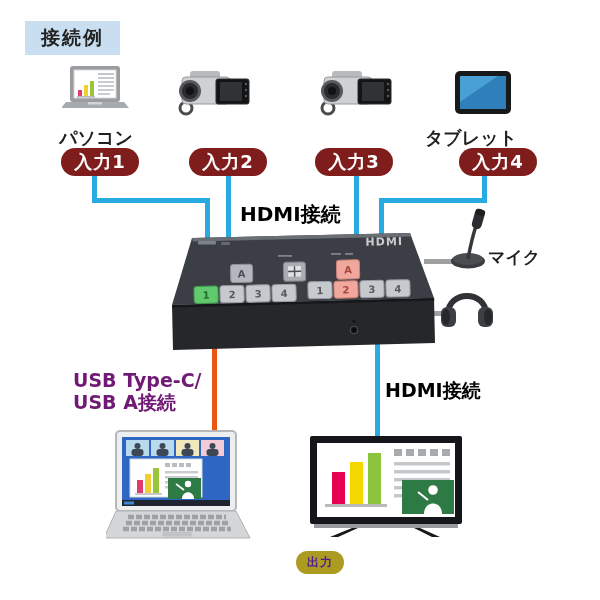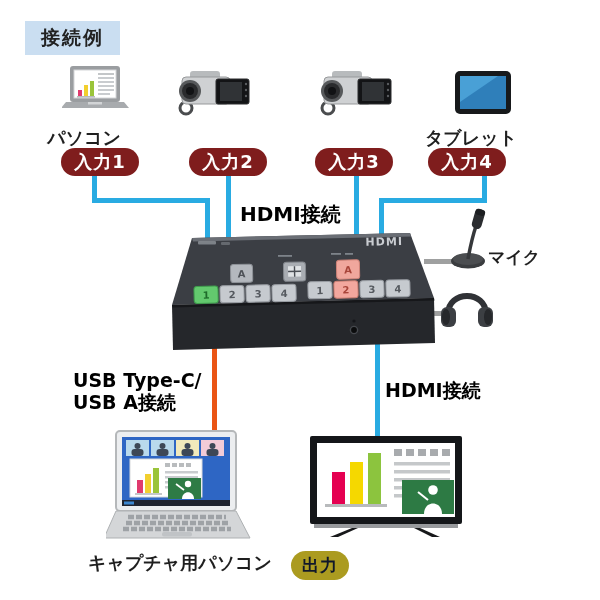--- a/index.html
+++ b/index.html
@@ -5,28 +5,28 @@
   html,body{margin:0;padding:0;background:#fff;}
   .canvas{position:relative;width:600px;height:600px;background:#ffffff;overflow:hidden;
           font-family:"DejaVu Sans",sans-serif;padding-left:21px;}
   .abs{position:absolute;}
   .header-badge{position:absolute;left:25px;top:21px;background:#cadef1;color:#222;
     font-size:19px;font-weight:bold;padding:4px 16px;letter-spacing:2px;}
   .dev-label{position:absolute;font-size:18px;font-weight:600;color:#1f1f1f;text-align:center;}
   .badge-wrap{position:absolute;text-align:center;}
   .input-badge{display:inline-block;background:#7f1d1d;color:#fff;font-weight:bold;
     font-size:18px;padding:2px 13px;border-radius:16px;letter-spacing:1px;}
-  .out-badge{display:inline-block;background:#ab9b20;color:#0f172a;font-weight:bold;
-    font-size:17px;padding:3px 11px;border-radius:15px;letter-spacing:1px;}
+  .out-badge{display:inline-block;background:#ab9b20;color:#4c1d95;font-weight:bold;
+    font-size:12px;padding:3px 11px;border-radius:15px;letter-spacing:1px;}
   .line{position:absolute;}
   .line.blue{background:#29abe2;}
   .line.orange{background:#ea5514;}
   .line.gray{background:#9fa0a0;}
   .conn-label-blue{position:absolute;color:#000000;font-weight:bold;}
-  .conn-label-red{position:absolute;color:#000000;font-weight:bold;font-size:19px;line-height:22px;}
+  .conn-label-red{position:absolute;color:#701a75;font-weight:bold;font-size:19px;line-height:22px;}
   .side-label{position:absolute;color:#1f1f1f;font-weight:600;font-size:17px;line-height:21px;}
   .bottom-label{position:absolute;color:#1f1f1f;font-weight:600;}
 </style>
 </head>
 <body>
 
 <div class="canvas">
 
   <div class="header-badge">接続例</div>
 
@@ -87,30 +87,30 @@
     <circle cx="70" cy="24" r="1.2" fill="#5a5d60"></circle>
     <circle cx="70" cy="30" r="1.2" fill="#5a5d60"></circle>
   </svg>
 
   <svg class="abs" style="left:454px;top:70px" width="58" height="46" viewBox="0 0 58 46">
     <rect x="1" y="1" width="56" height="43" rx="5" fill="#17191b"></rect>
     <rect x="6" y="6" width="46" height="33" fill="#2f7fba"></rect>
     <polygon points="6,6 44,6 6,32" fill="#49a0d6"></polygon>
   </svg>
 
-  <div class="dev-label" style="left:24px;top:126px;width:120px">パソコン</div>
+  <div class="dev-label" style="left:36px;top:126px;width:120px">パソコン</div>
   <div class="dev-label" style="left:416px;top:126px;width:110px">タブレット</div>
 
   <div class="badge-wrap" style="left:50px;top:148px;width:100px">
     <span class="input-badge">入力1</span></div>
   <div class="badge-wrap" style="left:178px;top:148px;width:100px">
     <span class="input-badge">入力2</span></div>
   <div class="badge-wrap" style="left:304px;top:148px;width:100px">
     <span class="input-badge">入力3</span></div>
-  <div class="badge-wrap" style="left:417px;top:148px;width:100px">
+  <div class="badge-wrap" style="left:448px;top:148px;width:100px">
     <span class="input-badge">入力4</span></div>
 
   <div class="conn-label-blue" style="left:240px;top:201px;font-size:20px">HDMI接続</div>
 
   <svg class="abs" style="left:158px;top:226px" width="286" height="130" viewBox="0 0 286 130">
     <polygon points="34,12 252,7 276,72 14,79" fill="#3b3e44"></polygon>
     <polygon points="34,12 252,7 253,10.5 35,15.5" fill="#6a6e75"></polygon>
     <polygon points="14,79 276,72 277,117 15,124" fill="#25272b"></polygon>
     <polygon points="14,79 276,72 276.5,74.5 14.5,81.5" fill="#16171a"></polygon>
 
@@ -225,21 +225,20 @@
 
     <rect x="16" y="74" width="108" height="6" fill="#1f2430"></rect>
     <rect x="18" y="75.5" width="10" height="3" fill="#3c87d0"></rect>
 
     <polygon points="10,85 130,85 144,112 -2,112" fill="#d4d6d8" stroke="#aeb1b3"></polygon>
     <line x1="22" y1="91" x2="120" y2="91" stroke="#9ea2a6" stroke-width="4.5" stroke-dasharray="6 2"></line>
     <line x1="20" y1="97" x2="122" y2="97" stroke="#9ea2a6" stroke-width="4.5" stroke-dasharray="6 2"></line>
     <line x1="17" y1="103" x2="125" y2="103" stroke="#9ea2a6" stroke-width="4.5" stroke-dasharray="6 2"></line>
     <rect x="56" y="106" width="30" height="4.5" rx="2" fill="#c0c3c6"></rect>
   </svg>
-  <div class="bottom-label" style="left:75px;top:551px;width:210px;text-align:center;font-size:18px">キャプチャ用パソコン</div>
 
   <svg class="abs" style="left:308px;top:434px" width="160" height="112" viewBox="0 0 160 112">
     <rect x="2" y="2" width="152" height="88" rx="2" fill="#141619"></rect>
     <rect x="9" y="9" width="138" height="74" fill="#ffffff"></rect>
 
     <rect x="24" y="38" width="13" height="32" fill="#e50051"></rect>
     <rect x="42" y="28" width="13" height="42" fill="#f5d800"></rect>
     <rect x="60" y="19" width="13" height="51" fill="#8cc43e"></rect>
     <rect x="17" y="70" width="62" height="3" fill="#b8babc"></rect>
 

